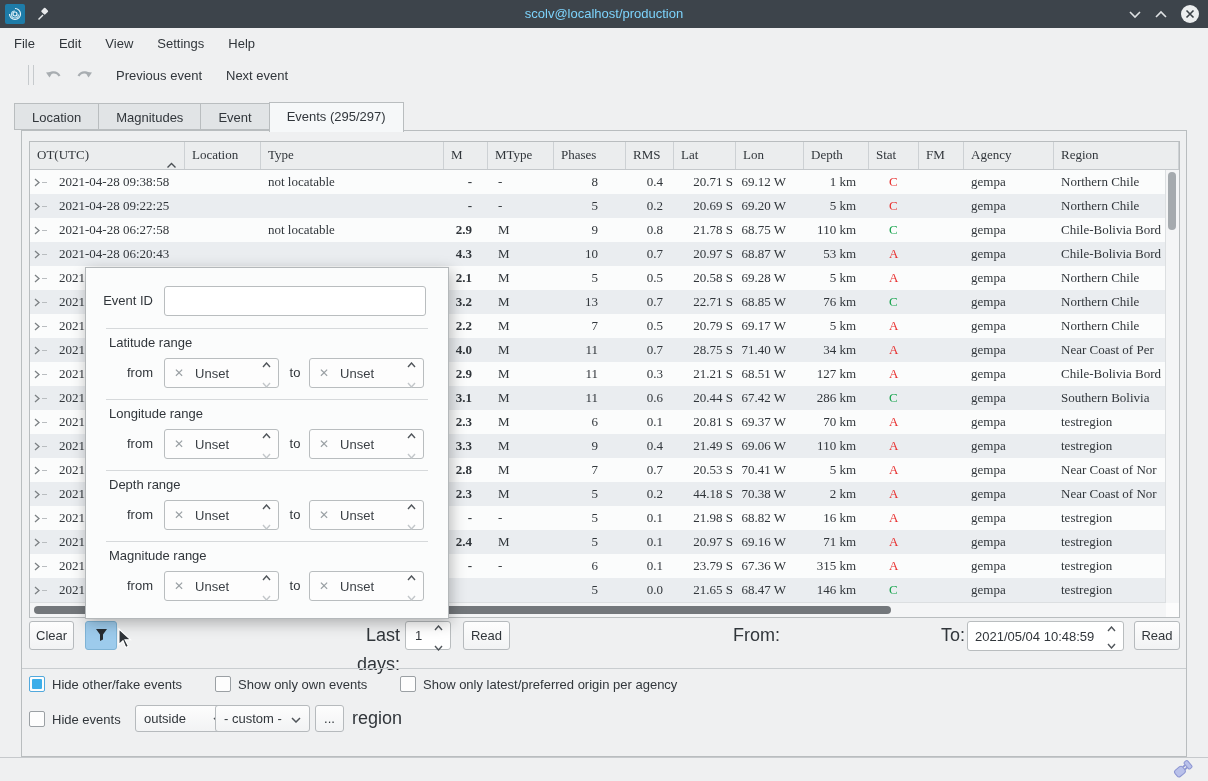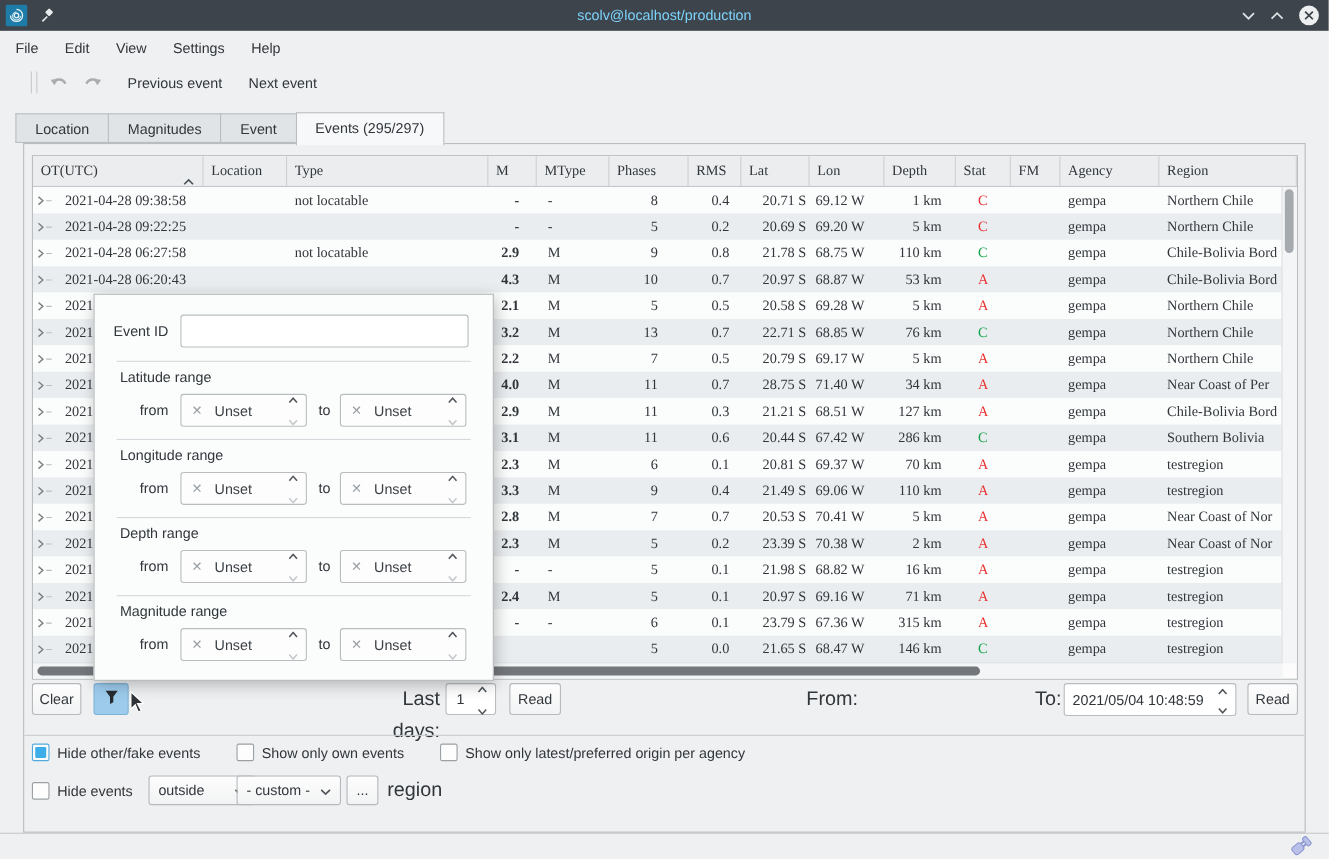--- a/index.html
+++ b/index.html
@@ -545,21 +545,21 @@
                 </svg>
               </span>
               <span class="ot-text">2021</span>
             </div>
             <div class="cell c-cert"></div>
             <div class="cell c-type"></div>
             <div class="cell c-m">2.3</div>
             <div class="cell c-mtype">M</div>
             <div class="cell c-phases">5</div>
             <div class="cell c-rms">0.2</div>
-            <div class="cell c-lat">23.39 S</div>
+            <div class="cell c-lat">44.18 S</div>
             <div class="cell c-lon">70.38 W</div>
             <div class="cell c-depth">2 km</div>
             <div class="cell c-stat" style="color: rgb(232, 48, 47);">A</div>
             <div class="cell c-fm"></div>
             <div class="cell c-agency">gempa</div>
             <div class="cell c-region">Near Coast of Nor</div>
           </div>
           <div class="trow">
             <div class="cell c-ot">
               <span class="expander">

